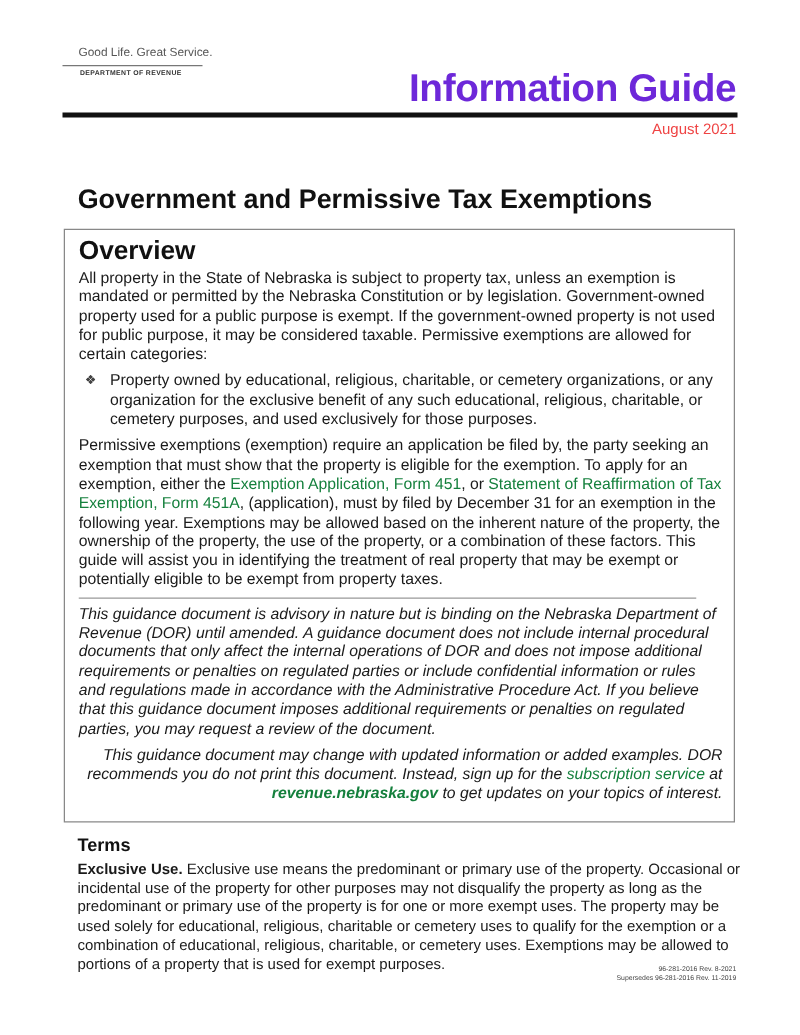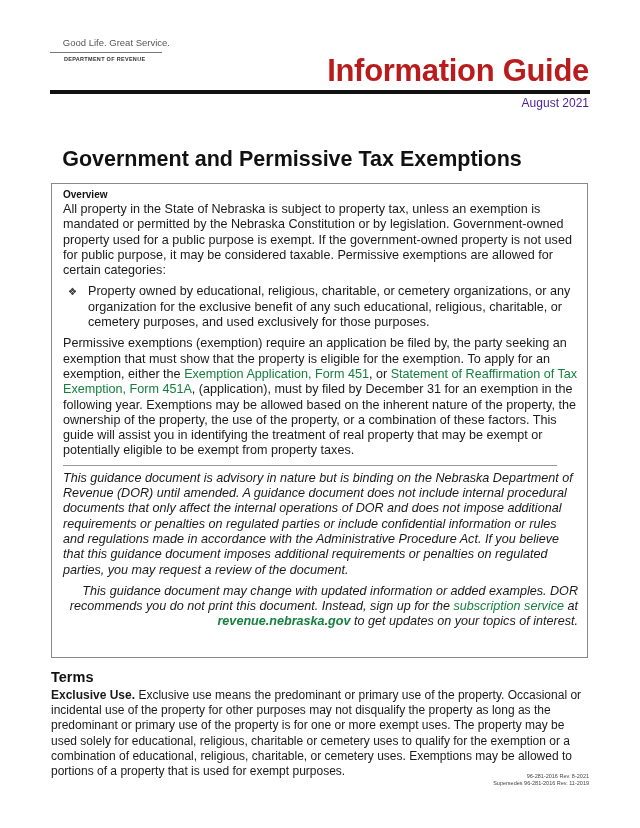--- a/index.html
+++ b/index.html
@@ -3,37 +3,37 @@
 <meta charset="utf-8">
 <style>
   html, body { margin:0; padding:0; background:#ffffff; }
   body { width:640px; height:828px; position:relative; overflow:hidden; font-family:"Liberation Sans", sans-serif; color:#1a1a1a; }
   .logo { position:absolute; left:50px; top:34px; width:120px; }
   .logo .name { font-family:"Liberation Sans", sans-serif; font-size:19px; letter-spacing:1px; color:#222; line-height:20px; position:relative; }
   .logo .name svg { position:absolute; left:0; top:0; }
   .logo .tag { font-size:9.5px; color:#555; margin-top:3px;text-align:right; }
   .logo .rule { width:112px; height:1px; background:#777; margin-top:4px; }
   .logo .dept { font-size:5.5px; font-weight:bold; color:#333; letter-spacing:0.3px; margin-top:3px; padding-left:14px; }
-  .doc-title { position:absolute; right:51px; top:53px; font-size:31px; font-weight:bold; color:#b91c1c; letter-spacing:-0.3px; }
+  .doc-title { position:absolute; right:51px; top:53px; font-size:31px; font-weight:bold; color:#6d28d9; letter-spacing:-0.3px; }
   .thick-rule { position:absolute; left:50px; top:90px; width:540px; height:4px; background:#111; }
-  .date { position:absolute; right:51px; top:96px; font-size:12px; color:#4c1d95; }
+  .date { position:absolute; right:51px; top:96px; font-size:12px; color:#ef4444; }
   .main-title { position:absolute; left:0; width:584px; top:147px; text-align:center; font-size:21.5px; font-weight:bold; color:#111; }
   .box { position:absolute; left:51px; top:183px; width:537px; height:475px; border:1px solid #888; box-sizing:border-box; }
   .box .inner { position:absolute; left:11px; top:5px; width:515px; }
-  .h2 { font-size:10px; font-weight:bold; color:#111; margin:0 0 2px 0; }
+  .h2 { font-size:21px; font-weight:bold; color:#111; margin:0 0 2px 0; }
   p { margin:0; font-size:12.6px; line-height:15.3px; }
   ul { list-style:none; margin:6px 0 0 0; padding:0; }
   li { position:relative; padding-left:25px; font-size:12.6px; line-height:15.3px; margin-bottom:6px; }
   li .bullet { position:absolute; left:5px; top:0; font-size:10px; color:#444; }
   a { color:#15803d; }
   .sep { height:1px; background:#999; width:494px; margin:6px 0 5px 0; }
   .italic p { font-style:italic; }
   .italic p + p { margin-top:6px;text-align:right; }
   .bold-link { font-weight:bold; }
-  .terms { position:absolute; left:51px; top:669px; width:540px; }
+  .terms { position:absolute; left:62px; top:669px; width:540px; }
   .terms .h2 { font-size:14.5px; margin-bottom:3px; }
   .terms p { font-size:12px; line-height:15.2px; }
   .footer { position:absolute; right:51px; top:773px; text-align:right; }
   .footer .rev { font-size:5.5px; color:#444; line-height:7px; }
   .footer .pg { font-size:9.5px; color:#222; margin-top:1px; }
 </style>
 </head>
 <body>
 
 <div class="logo">

